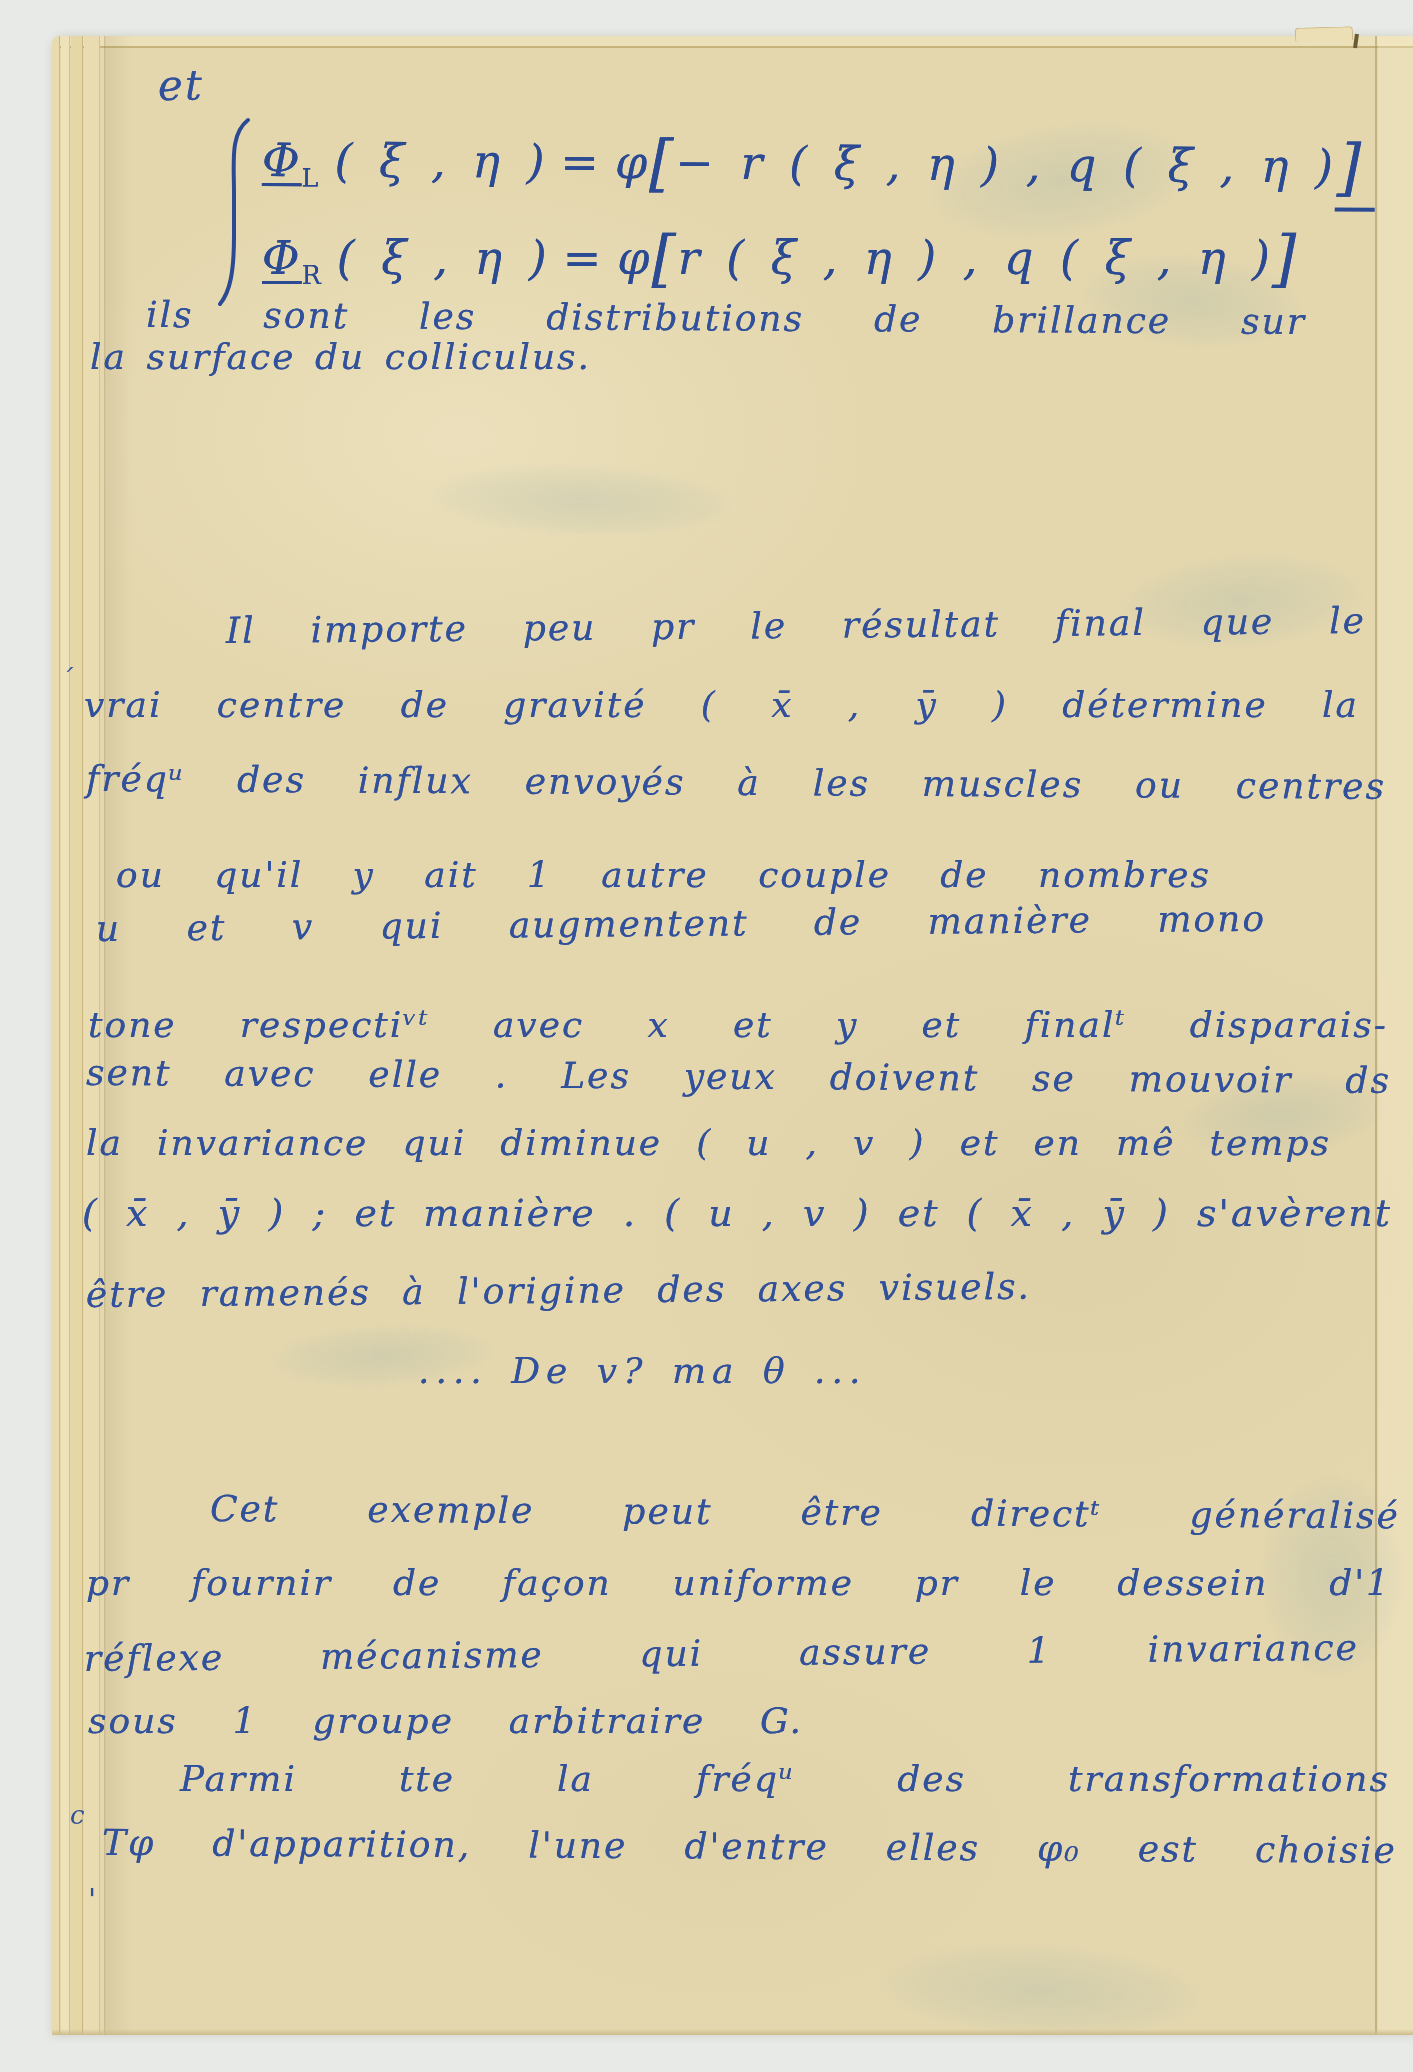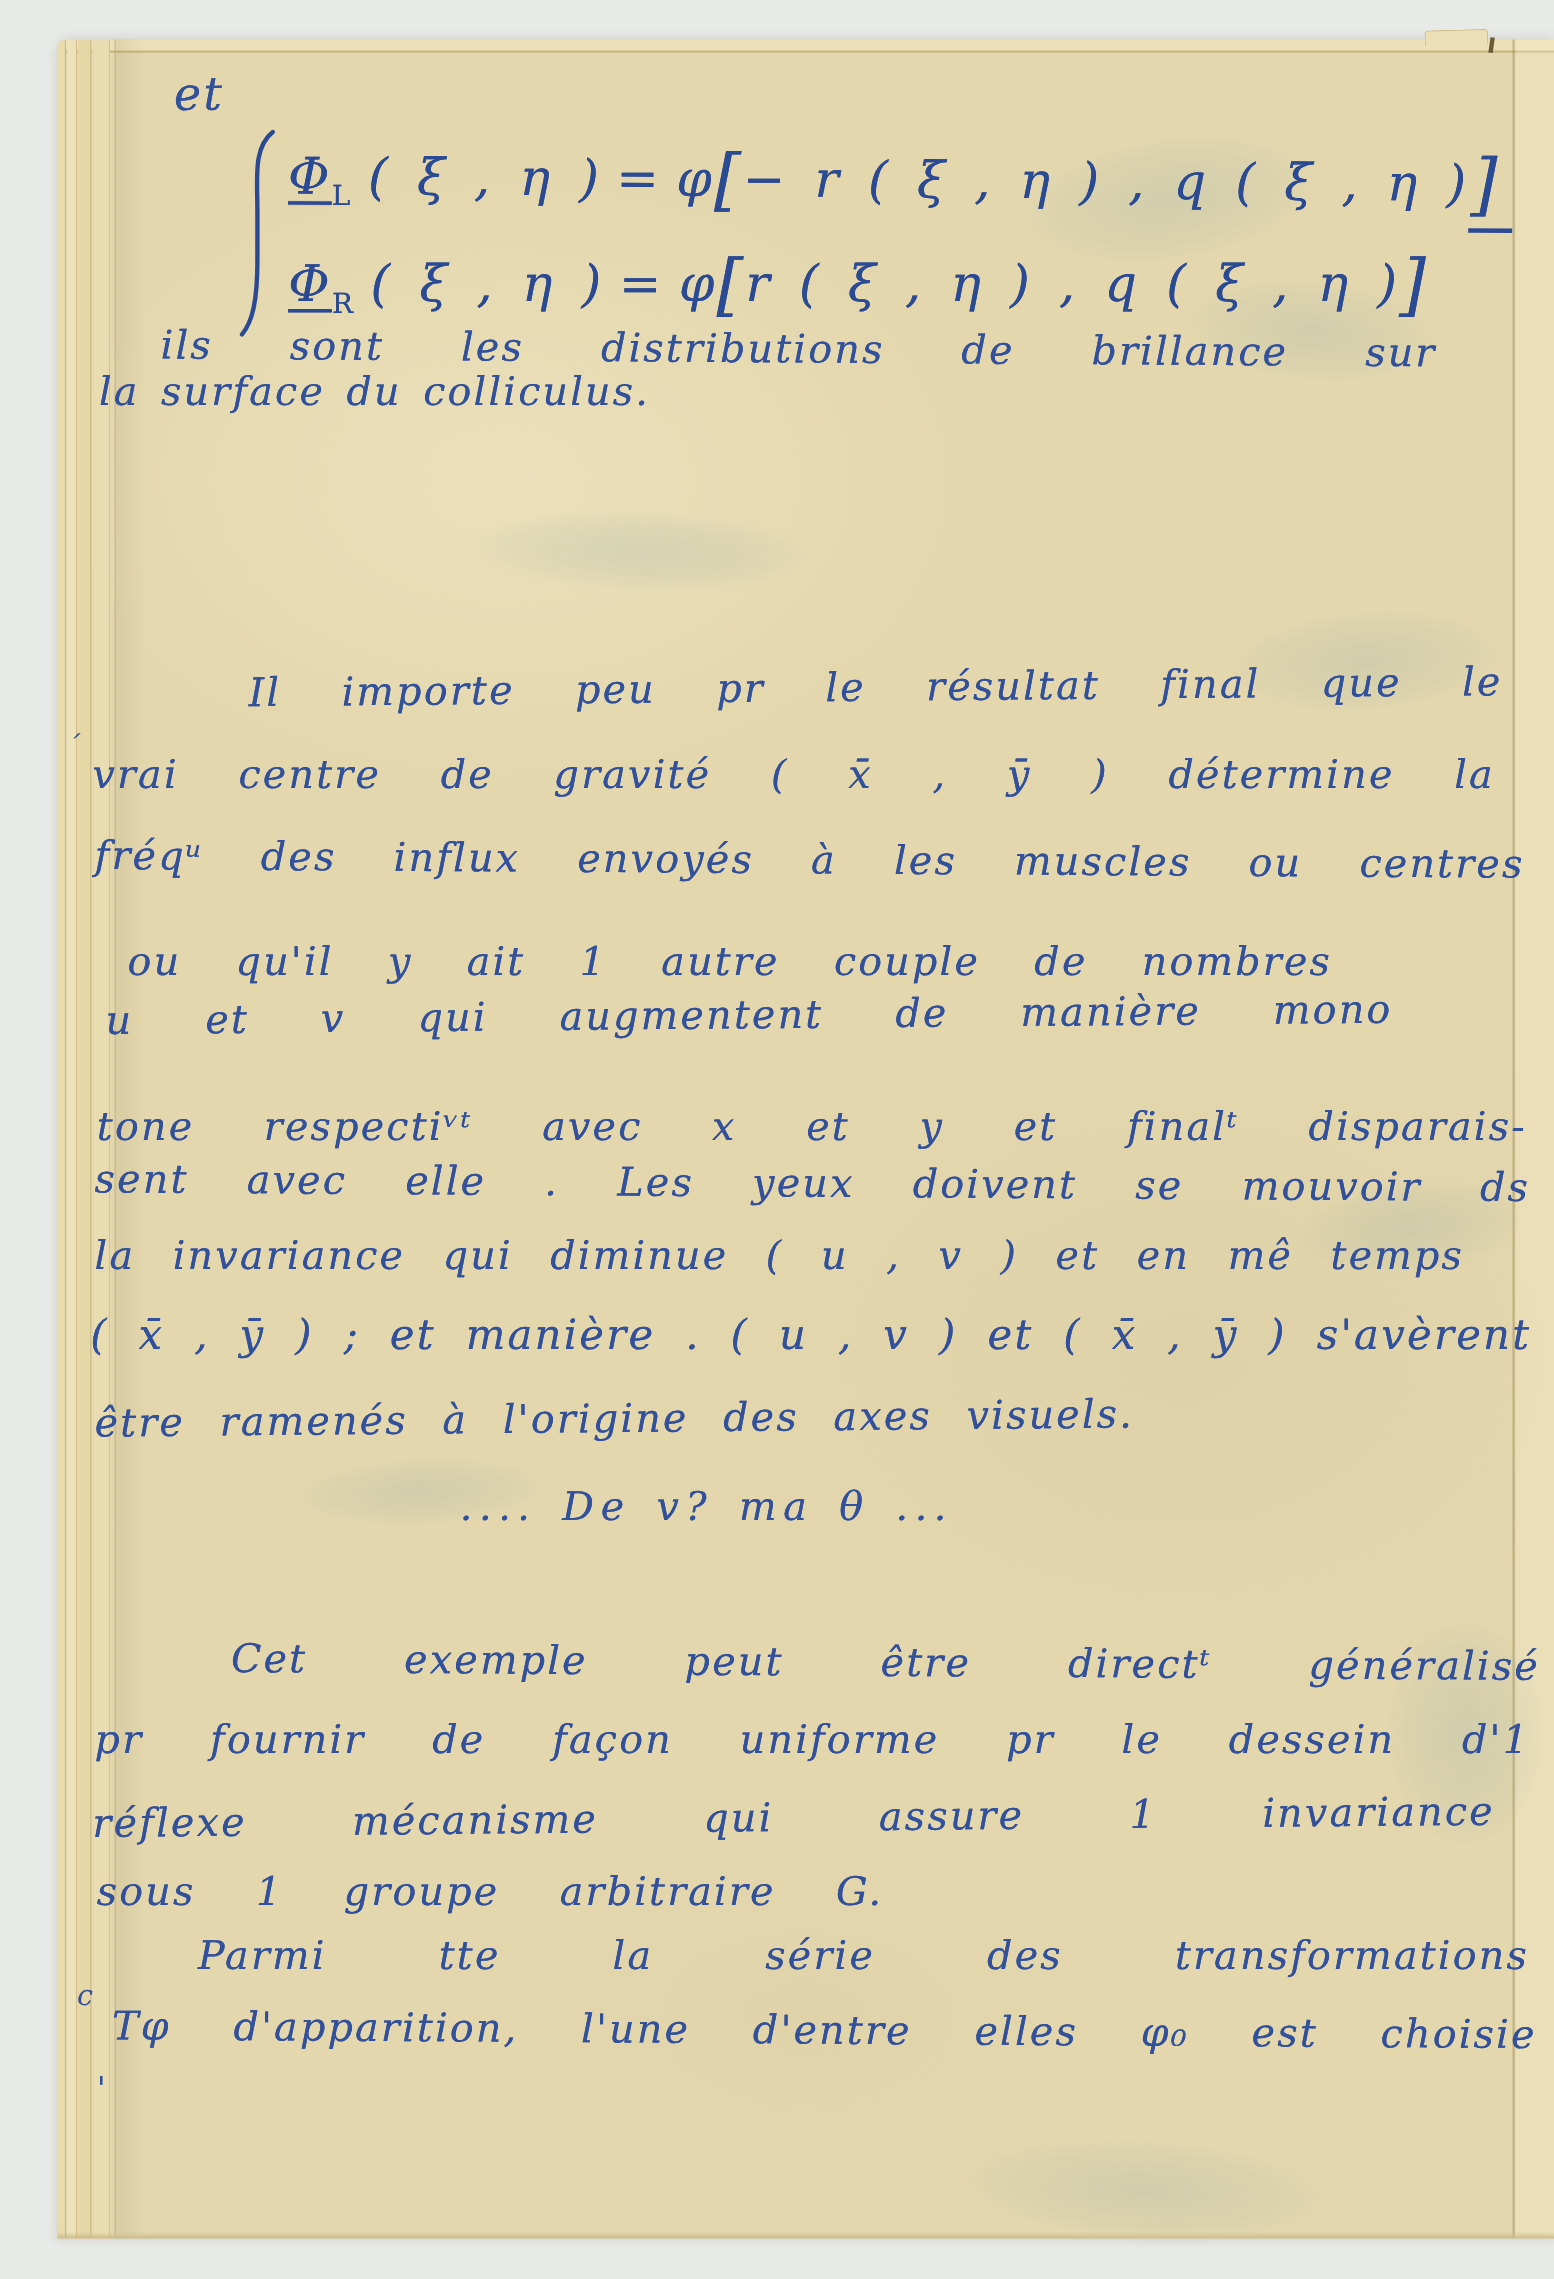--- a/index.html
+++ b/index.html
@@ -135,20 +135,20 @@
     <div class="line stretch" style="left:88px;top:978px;width:1300px;margin-top:24px;">tone respectiᵛᵗ avec x et y et finalᵗ disparais-</div>
     <div class="line stretch tilt-b" style="left:86px;top:1050px;width:1305px;">sent avec elle . Les yeux doivent se mouvoir ds</div>
     <div class="line stretch" style="left:86px;top:1120px;width:1245px;">la invariance qui diminue ( u , v ) et en mê temps</div>
     <div class="line stretch" style="left:82px;top:1190px;width:1310px;font-size:38px;">( x̄ , ȳ ) ; et manière . ( u , v ) et ( x̄ , ȳ ) s'avèrent</div>
     <div class="line stretch tilt-a" style="left:86px;top:1272px;width:945px;">être ramenés à l'origine des axes visuels.</div>
     <div class="line" style="left:418px;top:1348px;letter-spacing:6px;">.... De v? ma θ ...</div>
     <div class="line stretch tilt-b" style="left:210px;top:1486px;width:1190px;">Cet exemple peut être directᵗ généralisé</div>
     <div class="line stretch" style="left:86px;top:1560px;width:1305px;">pr fournir de façon uniforme pr le dessein d'1</div>
     <div class="line stretch tilt-a" style="left:84px;top:1636px;width:1275px;">réflexe mécanisme qui assure 1 invariance</div>
     <div class="line stretch" style="left:88px;top:1698px;width:715px;">sous 1 groupe arbitraire G.</div>
-    <div class="line stretch" style="left:180px;top:1756px;width:1210px;">Parmi tte la série des transformations</div>
+    <div class="line stretch" style="left:180px;top:1756px;width:1210px;">Parmi tte la fréqᵘ des transformations</div>
     <div class="line stretch tilt-b" style="left:102px;top:1820px;width:1295px;">Tφ d'apparition, l'une d'entre elles φ₀ est choisie</div>
 
     <div class="mark" style="left:60px;top:664px;font-size:26px;">´</div>
     <div class="mark" style="left:70px;top:1800px;font-size:26px;">c</div>
     <div class="mark" style="left:88px;top:1882px;font-size:30px;">'</div>
   </div>
 </div>
 
 </body></html>

